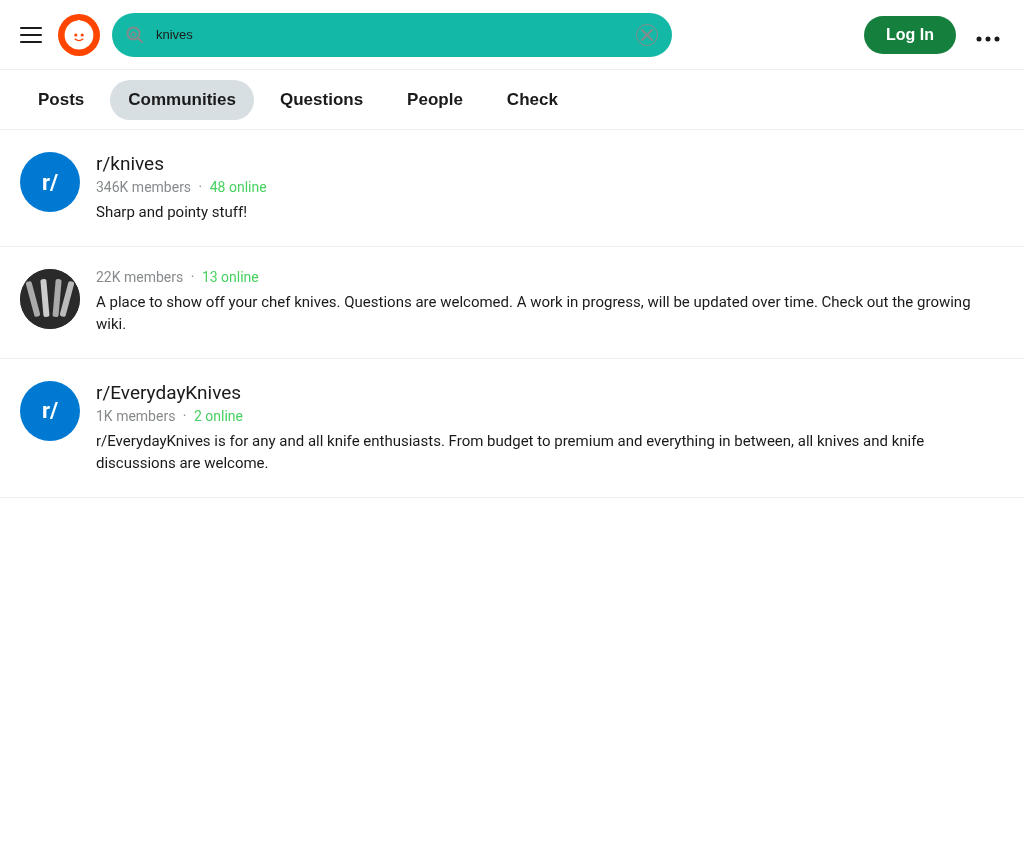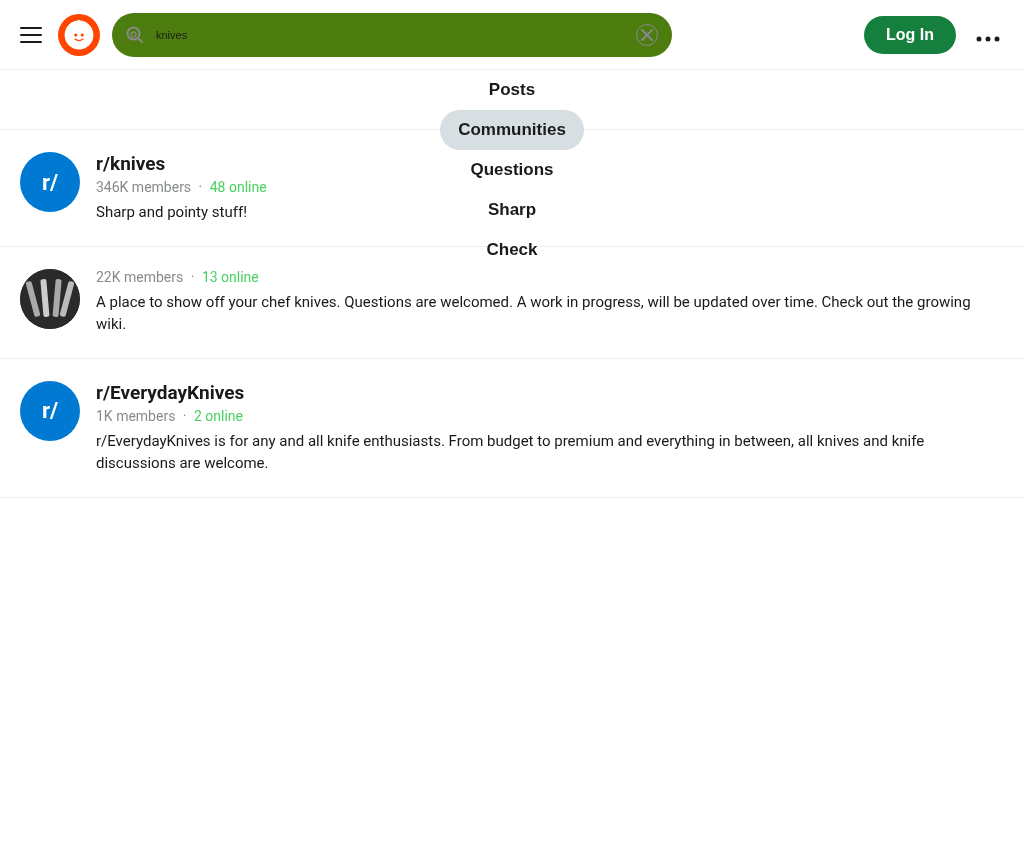--- a/index.html
+++ b/index.html
@@ -72,23 +72,23 @@
       position: relative;
       display: flex;
       align-items: center;
     }
 
     .search-input {
       width: 100%;
       height: 44px;
       border-radius: 22px;
       border: none;
-      background: #4d7c0f;
+      background: #14b8a6;
       padding: 0 44px 0 44px;
-      font-size: 11px;
+      font-size: 13px;
       color: #1a1a1b;
       outline: none;
     }
 
     .search-icon-wrap {
       position: absolute;
       left: 14px;
       color: #878a8c;
       font-size: 18px;
       pointer-events: none;
@@ -132,24 +132,23 @@
       color: #1a1a1b;
       padding: 4px 8px;
       letter-spacing: 1px;
     }
 
     
     .tabs-container {
       display: flex;
       align-items: center;
       padding: 0 20px;
-      gap: 0;
+      gap: 8px;
       border-bottom: 1px solid #edeff1;
       height: 60px;
-      flex-direction: column;
     }
 
     .tab {
       padding: 10px 18px;
       font-size: 17px;
       font-weight: 600;
       color: #1a1a1b;
       cursor: pointer;
       border-radius: 22px;
       background: none;
@@ -194,21 +193,21 @@
     .community-avatar.blue {
       background: #0079d3;
     }
 
     .community-info {
       flex: 1;
     }
 
     .community-name {
       font-size: 19px;
-      font-weight: 700;
+      font-weight: 400;
       color: #1a1a1b;
       margin-bottom: 4px;
     }
 
     .community-meta {
       font-size: 14px;
       color: #878a8c;
       margin-bottom: 6px;
     }
 
@@ -296,21 +295,21 @@
       <circle cx="12" cy="3" r="2.5" fill="#1a1a1b"></circle>
       <circle cx="21" cy="3" r="2.5" fill="#1a1a1b"></circle>
     </svg>
   </button>
 </header>
 
 <nav class="tabs-container">
   <button class="tab">Posts</button>
   <button class="tab active">Communities</button>
   <button class="tab">Questions</button>
-  <button class="tab">Sharp</button>
+  <button class="tab">People</button>
   <button class="tab">Check</button>
 </nav>
 
 <div class="community-list">
 
   <div class="community-item">
     <div class="community-avatar blue">
       <span>r/</span>
     </div>
     <div class="community-info">

